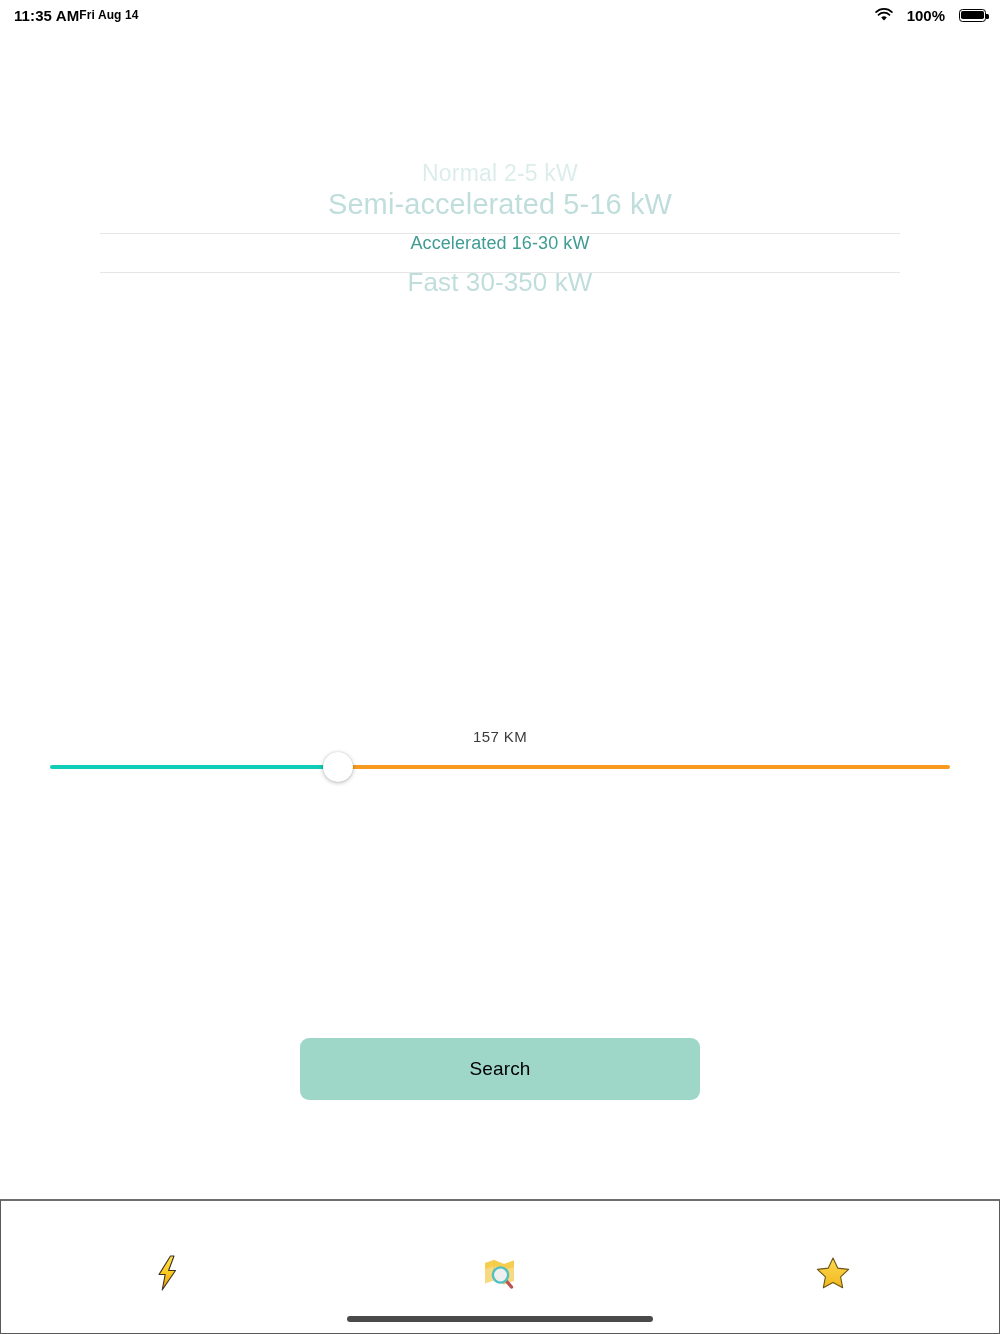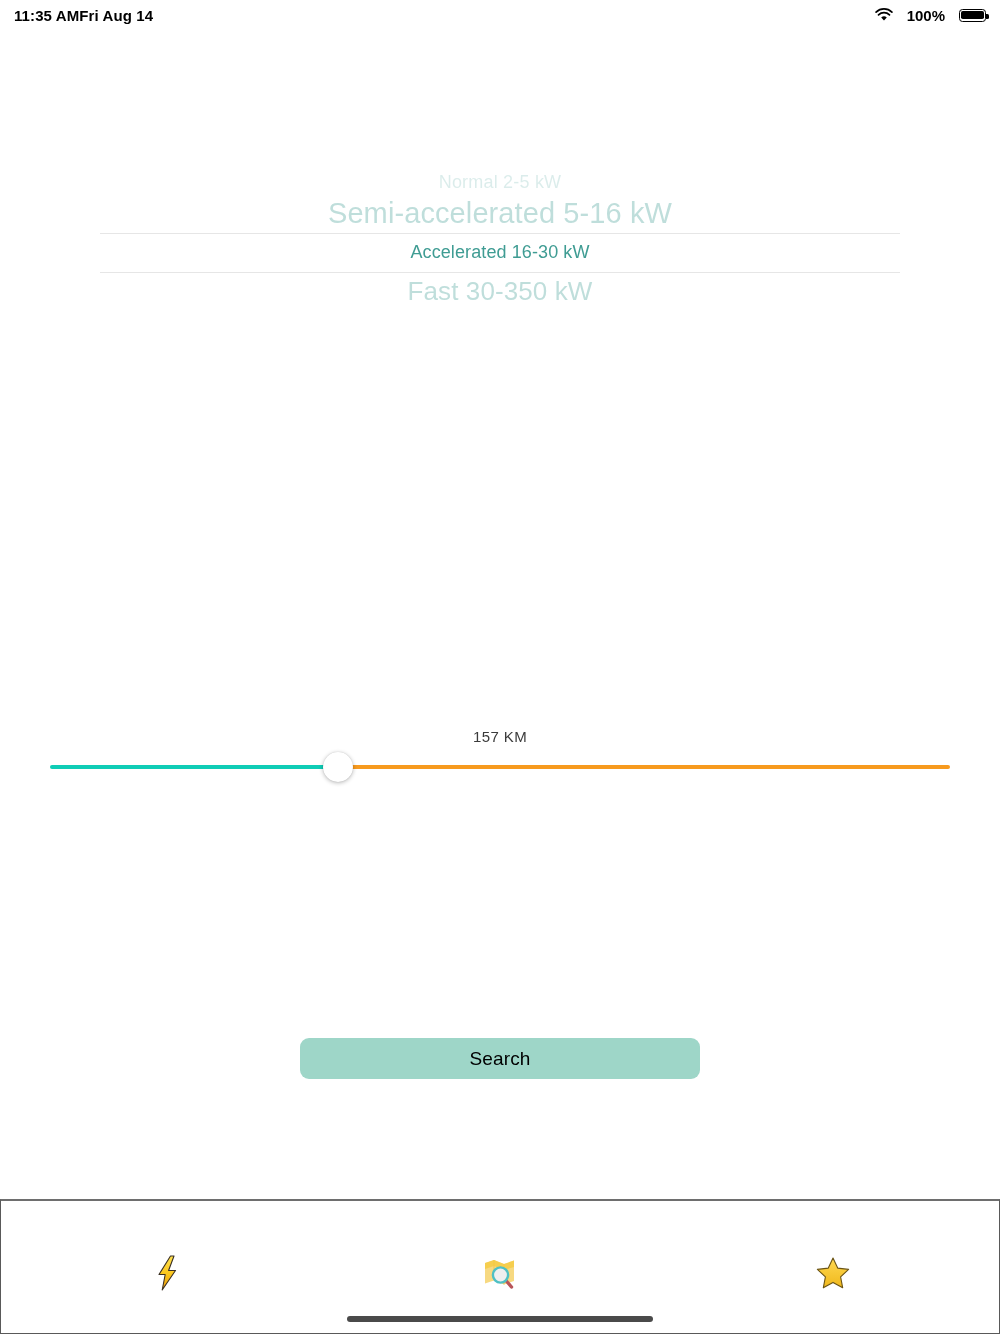--- a/index.html
+++ b/index.html
@@ -13,21 +13,21 @@
   .screen { position:relative; width:1000px; height:1334px; background:#fff; }
 
   
   .statusbar {
     position:absolute; top:0; left:0; width:1000px; height:30px;
     display:flex; align-items:center; justify-content:space-between;
     padding:0 14px 0 14px;
   }
   .status-left { display:flex; align-items:center; }
   .status-time { font-size:15px; font-weight:600; color:#000; letter-spacing:0.1px; }
-  .status-date { font-size:15px; font-weight:600; color:#000; letter-spacing:0.1px; }
+  .status-date { font-size:12px; font-weight:600; color:#000; letter-spacing:0.1px; }
   .status-right { display:flex; align-items:center; gap:14px; }
   .wifi-icon { width:18px; height:14px; display:block; }
   .status-batt-pct { font-size:15px; font-weight:600; color:#000; }
   .battery {
     position:relative; width:27px; height:13px;
     border:1.3px solid #000; border-radius:3.5px;
     display:flex; align-items:center; padding:1.4px;
   }
   .battery::after {
     content:""; position:absolute; right:-3.5px; top:4px;
@@ -42,21 +42,21 @@
   .picker-rows {
     position:absolute; left:0; top:0; width:1000px;
     display:flex; flex-direction:column; align-items:center;
   }
   .picker-row {
     width:100%; text-align:center;
     color:#3f9c93;
     font-weight:400;
     white-space:nowrap;
   }
-  .picker-row.r0 { font-size:18px; line-height:27px; opacity:0.18; letter-spacing:0.2px;margin-top:9px; }
+  .picker-row.r0 { font-size:23px; line-height:27px; opacity:0.18; letter-spacing:0.2px; }
   .picker-row.r1 { font-size:29px; line-height:35px; opacity:0.33; letter-spacing:0.1px; }
   .picker-row.r2 { font-size:18px; line-height:42px; opacity:1; letter-spacing:0.1px; }
   .picker-row.r3 { font-size:26px; line-height:36px; opacity:0.33; letter-spacing:0.1px; }
   .picker-line {
     position:absolute; left:100px; width:800px; height:1px; background:#e6e6e6;
   }
   .picker-line.top { top:73px; }
   .picker-line.bottom { top:112px; }
 
   
@@ -77,21 +77,21 @@
   .slider-thumb {
     position:absolute; left:273px; top:-13px;
     width:30px; height:30px; border-radius:50%;
     background:#ffffff;
     box-shadow:0 1px 4px rgba(0,0,0,0.28), 0 0 1px rgba(0,0,0,0.18);
   }
 
   
   .search-button {
     position:absolute; left:300px; top:1038px;
-    width:400px; height:41px; border-radius:9px;
+    width:400px; height:62px; border-radius:9px;
     background:#9ed6c8; border:none; cursor:pointer;
     display:flex; align-items:center; justify-content:center;
     font-family:"Liberation Sans", sans-serif;
     font-size:19px; color:#000; letter-spacing:0.1px;
   }
 
   
   .tabbar {
     position:absolute; left:0; top:1199px; width:1000px; height:135px;
     background:#ffffff;

